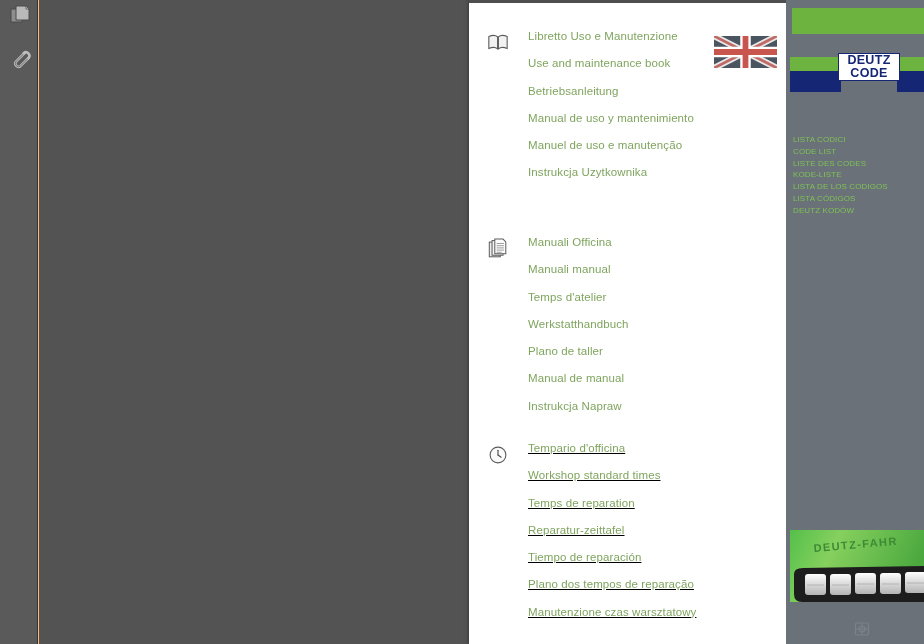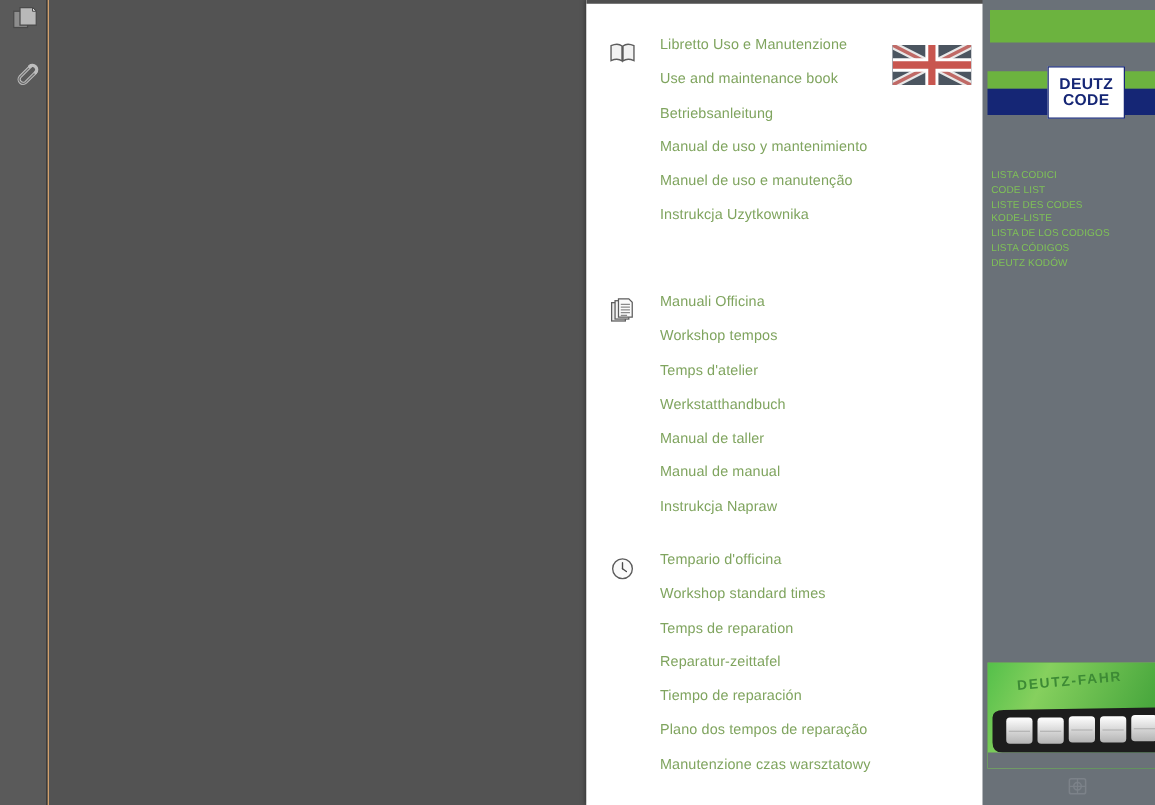--- a/index.html
+++ b/index.html
@@ -70,21 +70,21 @@
   }
 
   
   .section {
     position: absolute;
     left: 18px;
     width: 300px;
   }
   .section.s0 { top: 30px; }
   .section.s1 { top: 236px; }
-  .section.s2 { top: 442px; }
+  .section.s2 { top: 442px; text-decoration: underline; }
 
   .sec-icon {
     position: absolute;
     left: 0;
     top: 2px;
     width: 22px;
     height: 22px;
   }
 
   .sec-list {
@@ -149,21 +149,21 @@
   .logo-green-r {
     position: absolute; left: 111px; top: 0;
     width: 27px; height: 14px; background: #6cb33f;
   }
   .logo-blue-r {
     position: absolute; left: 111px; top: 14px;
     width: 27px; height: 21px; background: #152675;
   }
   .logo-box {
     position: absolute; left: 52px; top: -4px;
-    width: 62px; height: 42px;
+    width: 62px; height: 28px;
     background: #ffffff;
     border: 1.5px solid #152675;
     box-sizing: border-box;
     display: flex;
     flex-direction: column;
     align-items: center;
     justify-content: center;
   }
   .logo-box span {
     color: #152675;
@@ -268,24 +268,24 @@
             <polygon points="8.5,1.2 17.5,1.2 20.5,4.2 20.5,17.2 8.5,17.2" fill="#fbfbfb" stroke="#5c5c5c" stroke-width="1.1"></polygon>
             <line x1="10.5" y1="6" x2="18.5" y2="6" stroke="#8b8b8b" stroke-width="0.9"></line>
             <line x1="10.5" y1="8.4" x2="18.5" y2="8.4" stroke="#8b8b8b" stroke-width="0.9"></line>
             <line x1="10.5" y1="10.8" x2="18.5" y2="10.8" stroke="#8b8b8b" stroke-width="0.9"></line>
             <line x1="10.5" y1="13.2" x2="18.5" y2="13.2" stroke="#8b8b8b" stroke-width="0.9"></line>
             <line x1="10.5" y1="15.6" x2="16" y2="15.6" stroke="#8b8b8b" stroke-width="0.9"></line>
           </svg>
         </span>
         <ul class="sec-list">
           <li>Manuali Officina</li>
-          <li>Workshop tempos</li>
+          <li>Manuali manual</li>
           <li>Temps d'atelier</li>
           <li>Werkstatthandbuch</li>
-          <li>Manual de taller</li>
+          <li>Plano de taller</li>
           <li>Manual de manual</li>
           <li>Instrukcja Napraw</li>
         </ul>
       </div>
 
       <div class="section s2">
         <span class="sec-icon">
           <svg width="22" height="22" viewBox="0 0 24 24">
             <circle cx="12" cy="12" r="8.6" fill="#fafafa" stroke="#5c5c5c" stroke-width="1.2"></circle>
             <line x1="12" y1="12" x2="12" y2="6.8" stroke="#4a4a4a" stroke-width="1.2" stroke-linecap="round"></line>

